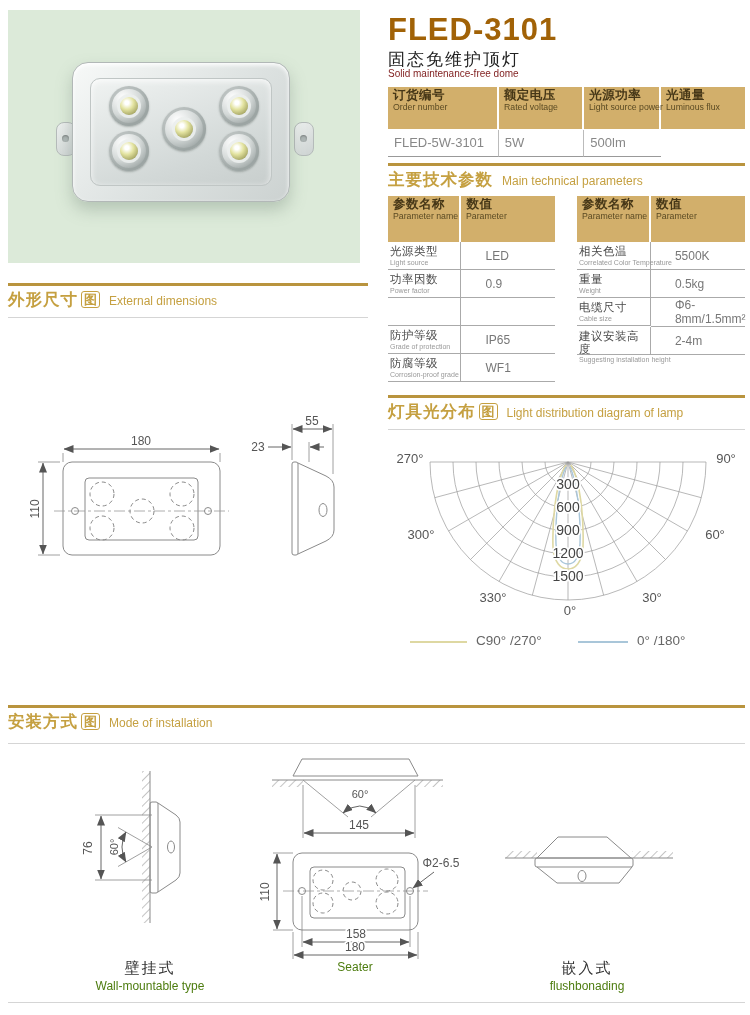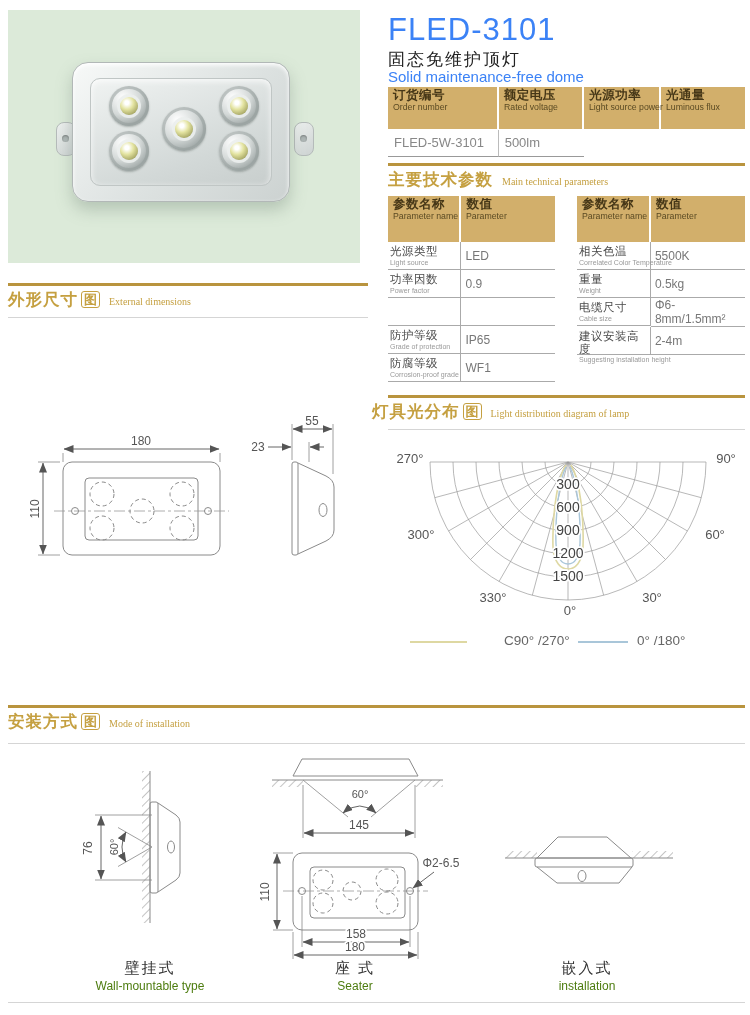--- a/index.html
+++ b/index.html
@@ -24,52 +24,52 @@
     box-shadow:inset 0 2px 6px rgba(255,255,255,.8);}
   .led{position:absolute;width:40px;height:40px;border-radius:50%;
     background:radial-gradient(circle at 35% 30%, #ffffff, #d4d9d8 45%, #a3abaa 72%, #c2c8c7 95%);
     box-shadow:inset 0 0 0 3px rgba(150,158,157,.55), 0 1px 2px rgba(90,100,95,.4);}
   .led .lens{position:absolute;left:50%;top:50%;width:18px;height:18px;margin:-9px 0 0 -9px;border-radius:50%;
     background:radial-gradient(circle at 38% 32%, #ffffff 12%, #e4e4a2 40%, #9a9a58 85%, #6e6e3e);
     box-shadow:0 0 0 3px rgba(235,238,237,.9);}
   .led.center{width:44px;height:44px;}
 
   
-  .title{left:388px;top:12px;font-size:31px;font-weight:normal;color:#3b82f6;letter-spacing:1px;}
+  .title{left:388px;top:12px;font-size:31px;font-weight:bold;color:#a16207;letter-spacing:1px;}
   .subzh{left:388px;top:48px;font-size:17px;color:#222;letter-spacing:2px;}
-  .suben{left:388px;top:68px;font-size:15px;color:#3b82f6;}
+  .suben{left:388px;top:68px;font-size:10px;color:#7f1d1d;}
 
   
   .gtable{display:grid;}
   .hcell{background:#d2af6b;padding:2px 5px 17px 5px;}
   .hcell .zh{font-size:12.5px;font-weight:bold;color:#463717;line-height:13px;letter-spacing:.5px;}
   .hcell .en{font-size:9.5px;color:#5a4a23;line-height:10px;white-space:nowrap;transform:scaleX(.92);transform-origin:left;}
   .order-table{left:388px;top:87px;width:357px;grid-template-columns:31% 24% 21.5% 23.5%;grid-auto-rows:auto;row-gap:1px;}
   .order-table .hcell{border-right:2px solid #fff;}
   .order-table .hcell:nth-child(4){border-right:none;}
   .dcell{background:#fff;border-bottom:1px solid #999;border-right:1px solid #bbb;
     font-size:13px;color:#888;padding:5px 6px 6px 6px;}
   .order-table .dcell:last-child{border-right:none;}
 
   
   .goldline{height:3px;background:#b9943e;}
   .thinline{height:1px;background:#d5d5d5;}
   .sechead .zh{font-size:16.5px;font-weight:bold;color:#c5a041;letter-spacing:1px;margin-top:24px;}
   .sechead .boxed{display:inline-block;font-size:13px;font-weight:bold;color:#c5a041;
     border:1.5px solid #c5a041;border-radius:3px;padding:0 2px;margin-left:3px;line-height:15px;vertical-align:1px;}
-  .sechead .en{font-size:10px;color:#c5a041;margin-left:9px;font-family:Liberation Serif, serif;}
+  .sechead .en{font-size:12px;color:#c5a041;margin-left:9px;}
 
   
   .ptable{grid-template-columns:44% 56%;}
   .ptable .hcell{height:27px;}
   .ptable .hcell:first-child{border-right:2px solid #fff;}
   .prow-name{border-right:1px solid #aaa;border-bottom:1px solid #aaa;padding:3px 0 0 2px;height:24px;}
   .prow-name .zh{font-size:11.5px;color:#4a4a4a;line-height:12.5px;letter-spacing:.5px;}
   .prow-name .en{font-size:8px;color:#999;line-height:9px;white-space:nowrap;transform:scaleX(.88);transform-origin:left;}
-  .prow-val{border-bottom:1px solid #aaa;font-size:12px;color:#777;display:flex;align-items:center;padding-left:4px;}
+  .prow-val{border-bottom:1px solid #aaa;font-size:12px;color:#777;display:flex;align-items:center;padding-left:24px;}
 
   
   svg{position:absolute;overflow:visible;}
   svg text{font-family:"Liberation Sans","DejaVu Sans",sans-serif;font-size:12px;fill:#555;
     paint-order:stroke fill;stroke:#fff;stroke-width:3.5px;stroke-linejoin:round;}
   svg text.ring{font-size:14px;fill:#444;}
   svg text.ang{font-size:13px;fill:#555;stroke-width:0;}
   svg text.deg{font-size:11px;}
   .outline{fill:none;stroke:#8a8a8a;stroke-width:1;}
   .dimln{stroke:#666;stroke-width:1;fill:none;}
@@ -134,20 +134,21 @@
   </div>
   <div class="hcell">
     <div class="zh">光源功率</div>
     <div class="en">Light source power</div>
   </div>
   <div class="hcell">
     <div class="zh">光通量</div>
     <div class="en">Luminous flux</div>
   </div>
   <div class="dcell">FLED-5W-3101</div>
+  <div class="dcell">5W</div>
   <div class="dcell">500lm</div>
 </div>
 
 <div class="abs goldline" style="left:388px;top:163px;width:357px;"></div>
 <div class="abs sechead" style="left:388px;top:169px;">
   <span class="zh">主要技术参数</span><span class="en">Main technical parameters</span>
 </div>
 
 <div class="abs gtable ptable" style="left:388px;top:196px;width:167px;">
   <div class="hcell">
@@ -260,21 +261,21 @@
   <text x="228" y="41" text-anchor="middle">23</text>
   <line class="dimln" x1="238" y1="37" x2="261" y2="37" marker-end="url(#arr)"></line>
   <line class="dimln" x1="280" y1="37" x2="294" y2="37" marker-start="url(#arr)"></line>
   <line class="extln" x1="279" y1="32" x2="279" y2="52"></line>
   <rect class="outline" x="262" y="52" width="6" height="93" rx="2"></rect>
   <path class="outline" d="M 268,53 L 296,66 Q 304,70 304,77 L 304,120 Q 304,127 296,131 L 268,144"></path>
   <ellipse class="outline" cx="293" cy="100" rx="4" ry="6.5"></ellipse>
 </svg>
 
 <div class="abs goldline" style="left:388px;top:395px;width:357px;"></div>
-<div class="abs sechead" style="left:372px;top:401px;">
+<div class="abs sechead" style="left:388px;top:401px;">
   <span class="zh">灯具光分布</span><span class="boxed">图</span><span class="en">Light distribution diagram of lamp</span>
 </div>
 <div class="abs thinline" style="left:388px;top:429px;width:357px;"></div>
 
 <svg style="left:385px;top:432px;" width="360" height="190">
 
   <g class="grid">
     <line x1="45" y1="30" x2="321" y2="30"></line>
     <line x1="183" y1="30" x2="183" y2="168"></line>
     <line x1="183" y1="30" x2="147.3" y2="163.3"></line>
@@ -307,21 +308,21 @@
   <text class="ang" x="25" y="31" text-anchor="middle">270°</text>
   <text class="ang" x="341" y="31" text-anchor="middle">90°</text>
   <text class="ang" x="36" y="107" text-anchor="middle">300°</text>
   <text class="ang" x="330" y="107" text-anchor="middle">60°</text>
   <text class="ang" x="108" y="170" text-anchor="middle">330°</text>
   <text class="ang" x="267" y="170" text-anchor="middle">30°</text>
   <text class="ang" x="185" y="183" text-anchor="middle">0°</text>
 </svg>
 
 <div class="abs legend-swatch" style="left:410px;width:57px;background:#ded8a2;"></div>
-<div class="abs legend-label" style="left:476px;margin-left:28px;">C90° /270°</div>
+<div class="abs legend-label" style="left:476px;">C90° /270°</div>
 <div class="abs legend-swatch" style="left:578px;width:50px;background:#a9c6d9;"></div>
 <div class="abs legend-label" style="left:637px;">0° /180°</div>
 
 <div class="abs goldline" style="left:8px;top:705px;width:737px;"></div>
 <div class="abs sechead" style="left:8px;top:711px;">
   <span class="zh">安装方式</span><span class="boxed">图</span><span class="en">Mode of installation</span>
 </div>
 <div class="abs thinline" style="left:8px;top:743px;width:737px;"></div>
 
 <svg style="left:40px;top:755px;" width="670" height="205">
@@ -391,21 +392,20 @@
     <path class="outline" d="M 497,112 L 517,128 L 579,128 L 592,112"></path>
     <ellipse class="outline" cx="542" cy="121" rx="4" ry="5.5"></ellipse>
   </g>
 </svg>
 
 <div class="abs caption" style="left:55px;top:958px;width:190px;">
   <div class="zh">壁挂式</div>
   <div class="en">Wall-mountable type</div>
 </div>
 <div class="abs caption" style="left:265px;top:958px;width:180px;">
-  <div class="zh">座 式</div>
   <div class="en">Seater</div>
 </div>
 <div class="abs caption" style="left:492px;top:958px;width:190px;">
   <div class="zh">嵌入式</div>
-  <div class="en">installation</div>
+  <div class="en">flushbonading</div>
 </div>
 
 <div class="abs thinline" style="left:8px;top:1002px;width:737px;"></div>
 
 </body></html>

